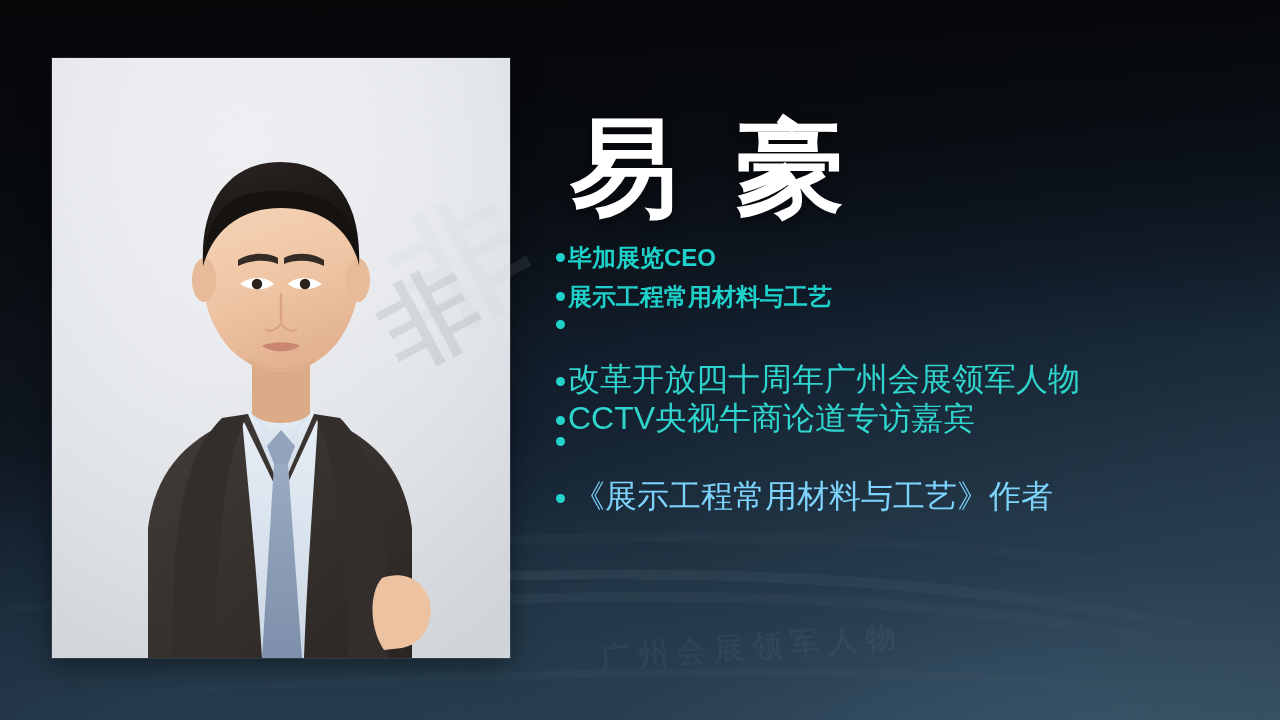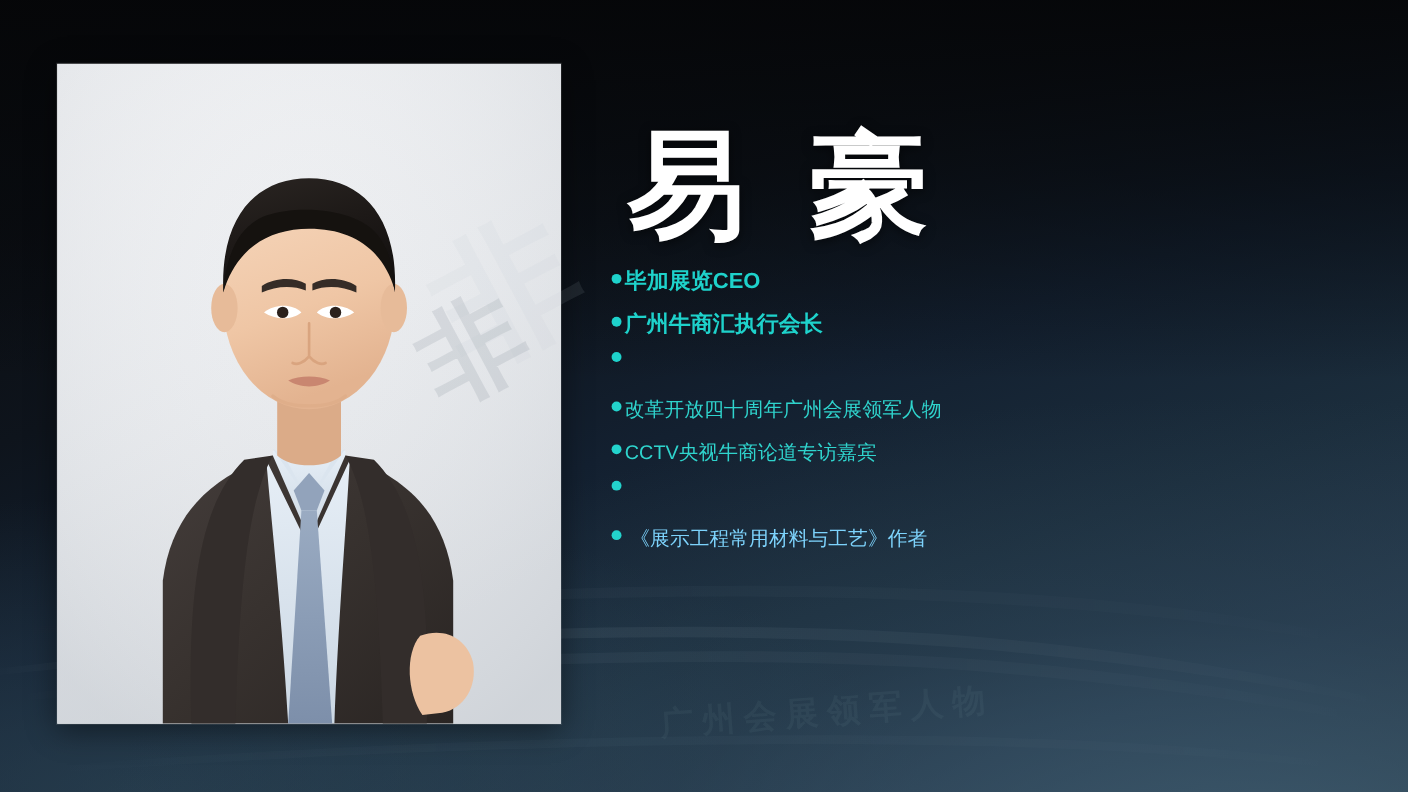--- a/index.html
+++ b/index.html
@@ -151,29 +151,29 @@
     flex: 0 0 auto;
     width: 9px;
     height: 9px;
     border-radius: 50%;
     background: #23d3cc;
     margin-right: 3px;
     position: relative;
     top: -4px;
   }
   .bullet .txt {
-    font-size: 18px;
+    font-size: 32px;
     color: #23d3cc;
     line-height: 1;
   }
 
   
   .bullet.strong .txt {
     font-weight: 700;
-    font-size: 20px;
+    font-size: 24px;
     color: #1ed2cb;
   }
   .bullet.strong .dot {
     background: #1ed2cb;
   }
   
   .bullet.normal .txt {
     font-weight: 400;
     color: #2fd4cd;
   }
@@ -308,21 +308,21 @@
       <div class="title">易 豪</div>
     </div>
 
     <ul class="bullets">
         <li class="bullet strong">
           <span class="dot"></span>
           <span class="txt">毕加展览CEO</span>
         </li>
         <li class="bullet strong">
           <span class="dot"></span>
-          <span class="txt">广州牛商汇执行会长</span>
+          <span class="txt">展示工程常用材料与工艺</span>
         </li>
         <li class="bullet strong">
           <span class="dot"></span>
         </li>
         <li class="bullet normal">
           <span class="dot"></span>
           <span class="txt">改革开放四十周年广州会展领军人物</span>
         </li>
         <li class="bullet normal">
           <span class="dot"></span>

